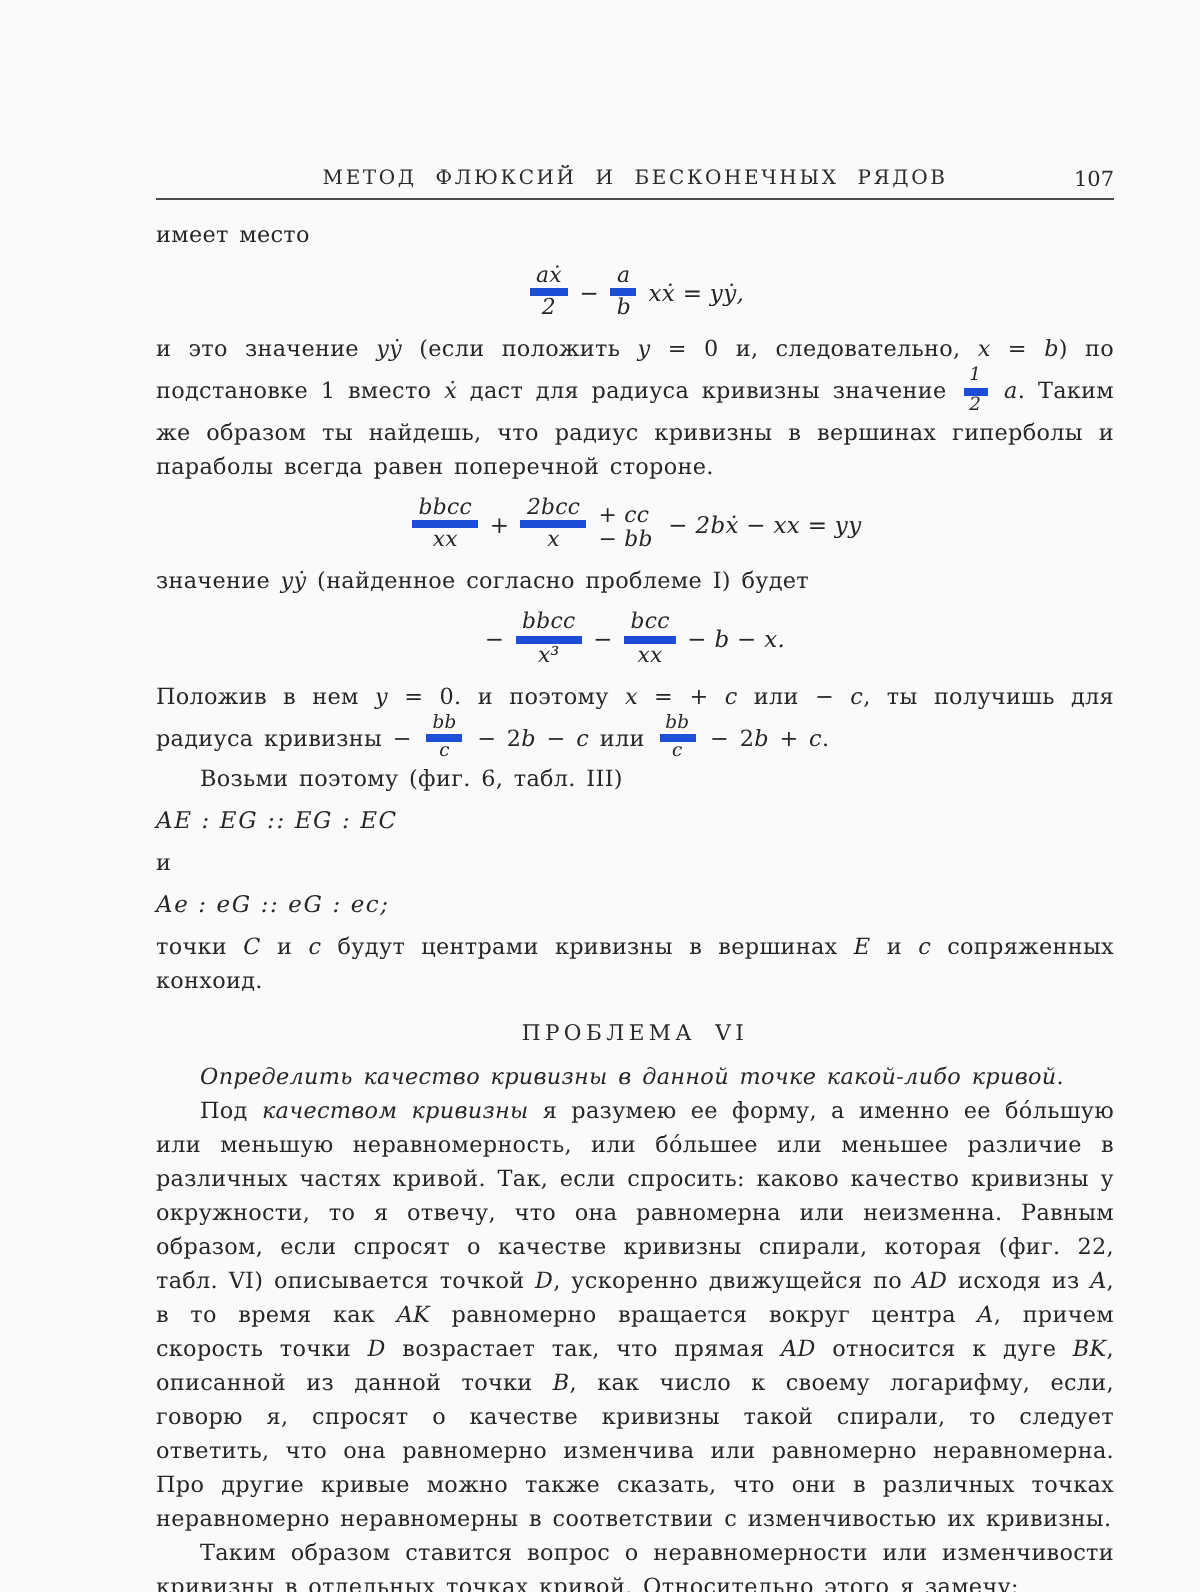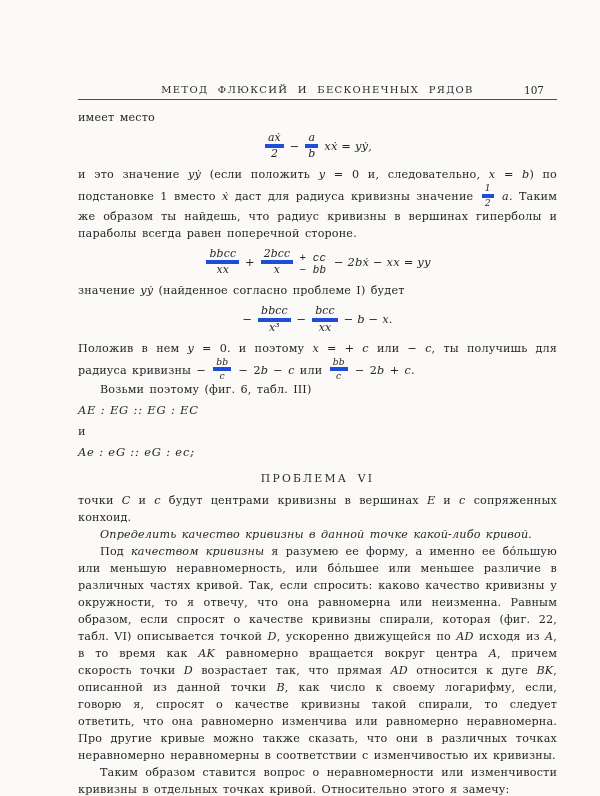--- a/index.html
+++ b/index.html
@@ -6,36 +6,36 @@
   body{
     width:600px;height:796px;overflow:hidden;
     background:#fbfaf8;
     font-family:"DejaVu Serif","Liberation Serif",serif;
     color:#262626;
     -webkit-font-smoothing:antialiased;
   }
   .page{position:absolute;left:78px;top:0;width:479px;}
   .pg-header{position:relative;padding-top:84px;}
   .hdr-line{position:relative;text-align:center;font-size:10px;letter-spacing:1.3px;word-spacing:5px;color:#2b2b2b;white-space:nowrap;}
-  .hdr-num{position:absolute;right:13px;top:0;letter-spacing:0;word-spacing:0;font-size:10.5px;}
+  .hdr-num{position:absolute;right:0;top:0;letter-spacing:0;word-spacing:0;font-size:10.5px;}
   .hdr-rule{border:none;border-top:1.5px solid #4b4b4b;margin:4px 0 0 0;}
   .body-col{padding-top:9px;font-size:11.2px;line-height:17px;letter-spacing:.15px;}
   .blk{margin:0;}
   .blk.p{text-align:justify;word-spacing:1.6px;}
   .blk.p.indent{text-indent:22px;}
   .blk.p.italic{font-style:italic;}
   .blk.formula{text-align:center;margin:6px 0;font-size:11.5px;}
   .blk.center{text-align:left;margin:4px 0;font-size:11.5px;letter-spacing:.8px;}
   .blk.heading{text-align:center;letter-spacing:2.2px;word-spacing:4px;margin:9px 0 5px 0;font-size:10.8px;color:#2b2b2b;}
   .it{font-style:italic;}
   .rg{font-style:normal;}
   .frac{display:inline-block;vertical-align:-0.62em;text-align:center;line-height:1.12;font-size:.95em;margin:0 2px;font-style:italic;}
   .frac .fn{display:block;padding:0 3px 0px 3px;border-bottom:4px solid #1d4ed8;}
   .frac .fd{display:block;padding:0 3px;}
-  .stack{display:inline-block;vertical-align:-0.62em;text-align:left;line-height:1.12;font-size:.95em;margin:0 3px;font-style:italic;font-family:Liberation Mono, monospace;}
+  .stack{display:inline-block;vertical-align:-0.62em;text-align:left;line-height:1.12;font-size:.95em;margin:0 3px;font-style:italic;}
   .stack .fn,.stack .fd{display:block;padding:0 1px;}
   .blk.p .frac{font-size:.82em;vertical-align:-0.55em;}
 </style>
 </head>
 <body>
 
 <div class="page">
   <div class="pg-header">
     <div class="hdr-line">
       <span>МЕТОД ФЛЮКСИЙ И БЕСКОНЕЧНЫХ РЯДОВ</span>
@@ -48,20 +48,20 @@
       <div class="blk formula"><span class="frac"><span class="fn">aẋ</span><span class="fd">2</span></span><span class="it"> − </span><span class="frac"><span class="fn">a</span><span class="fd">b</span></span><span class="it"> xẋ = yẏ,</span></div>
       <div class="blk p"><span class="rg">и это значение </span><span class="it">yẏ</span><span class="rg"> (если положить </span><span class="it">y</span><span class="rg"> = 0 и, следовательно, </span><span class="it">x</span><span class="rg"> = </span><span class="it">b</span><span class="rg">) по подстановке 1 вместо </span><span class="it">ẋ</span><span class="rg"> даст для радиуса кривизны значение </span><span class="frac"><span class="fn">1</span><span class="fd">2</span></span><span class="it"> a</span><span class="rg">. Таким же образом ты найдешь, что радиус кривизны в вершинах гиперболы и параболы всегда равен поперечной стороне.</span></div>
       <div class="blk formula"><span class="frac"><span class="fn">bbcc</span><span class="fd">xx</span></span><span class="it"> + </span><span class="frac"><span class="fn">2bcc</span><span class="fd">x</span></span><span class="stack"><span class="fn">+ cc</span><span class="fd">− bb</span></span><span class="it"> − 2bẋ − xx = yy</span></div>
       <div class="blk p"><span class="rg">значение </span><span class="it">yẏ</span><span class="rg"> (найденное согласно проблеме I) будет</span></div>
       <div class="blk formula"><span class="it">− </span><span class="frac"><span class="fn">bbcc</span><span class="fd">x³</span></span><span class="it"> − </span><span class="frac"><span class="fn">bcc</span><span class="fd">xx</span></span><span class="it"> − b − x.</span></div>
       <div class="blk p"><span class="rg">Положив в нем </span><span class="it">y</span><span class="rg"> = 0. и поэтому </span><span class="it">x</span><span class="rg"> = + </span><span class="it">c</span><span class="rg"> или − </span><span class="it">c</span><span class="rg">, ты получишь для радиуса кривизны − </span><span class="frac"><span class="fn">bb</span><span class="fd">c</span></span><span class="rg"> − 2</span><span class="it">b</span><span class="rg"> − </span><span class="it">c</span><span class="rg"> или </span><span class="frac"><span class="fn">bb</span><span class="fd">c</span></span><span class="rg"> − 2</span><span class="it">b</span><span class="rg"> + </span><span class="it">c</span><span class="rg">.</span></div>
       <div class="blk p indent"><span class="rg">Возьми поэтому (фиг. 6, табл. III)</span></div>
       <div class="blk center"><span class="it">AE : EG :: EG : EC</span></div>
       <div class="blk p"><span class="rg">и</span></div>
       <div class="blk center"><span class="it">Ae : eG :: eG : ec;</span></div>
+      <div class="blk p"><span class="rg">точки </span><span class="it">C</span><span class="rg"> и </span><span class="it">c</span><span class="rg"> будут центрами кривизны в вершинах </span><span class="it">E</span><span class="rg"> и </span><span class="it">c</span><span class="rg"> сопряженных конхоид.</span></div>
       <div class="blk heading"><span class="rg">ПРОБЛЕМА VI</span></div>
-      <div class="blk p"><span class="rg">точки </span><span class="it">C</span><span class="rg"> и </span><span class="it">c</span><span class="rg"> будут центрами кривизны в вершинах </span><span class="it">E</span><span class="rg"> и </span><span class="it">c</span><span class="rg"> сопряженных конхоид.</span></div>
       <div class="blk p indent italic"><span class="it">Определить качество кривизны в данной точке какой-либо кривой.</span></div>
       <div class="blk p indent"><span class="rg">Под </span><span class="it">качеством кривизны</span><span class="rg"> я разумею ее форму, а именно ее бо́льшую или меньшую неравномерность, или бо́льшее или меньшее различие в различных частях кривой. Так, если спросить: каково качество кривизны у окружности, то я отвечу, что она равномерна или неизменна. Равным образом, если спросят о качестве кривизны спирали, которая (фиг. 22, табл. VI) описывается точкой </span><span class="it">D</span><span class="rg">, ускоренно движущейся по </span><span class="it">AD</span><span class="rg"> исходя из </span><span class="it">A</span><span class="rg">, в то время как </span><span class="it">AK</span><span class="rg"> равномерно вращается вокруг центра </span><span class="it">A</span><span class="rg">, причем скорость точки </span><span class="it">D</span><span class="rg"> возрастает так, что прямая </span><span class="it">AD</span><span class="rg"> относится к дуге </span><span class="it">BK</span><span class="rg">, описанной из данной точки </span><span class="it">B</span><span class="rg">, как число к своему логарифму, если, говорю я, спросят о качестве кривизны такой спирали, то следует ответить, что она равномерно изменчива или равномерно неравномерна. Про другие кривые можно также сказать, что они в различных точках неравномерно неравномерны в соответствии с изменчивостью их кривизны.</span></div>
       <div class="blk p indent"><span class="rg">Таким образом ставится вопрос о неравномерности или изменчивости кривизны в отдельных точках кривой. Относительно этого я замечу:</span></div>
       <div class="blk center"><span class="rg">I</span></div>
     </div>
 </div>
 
 </body></html>

